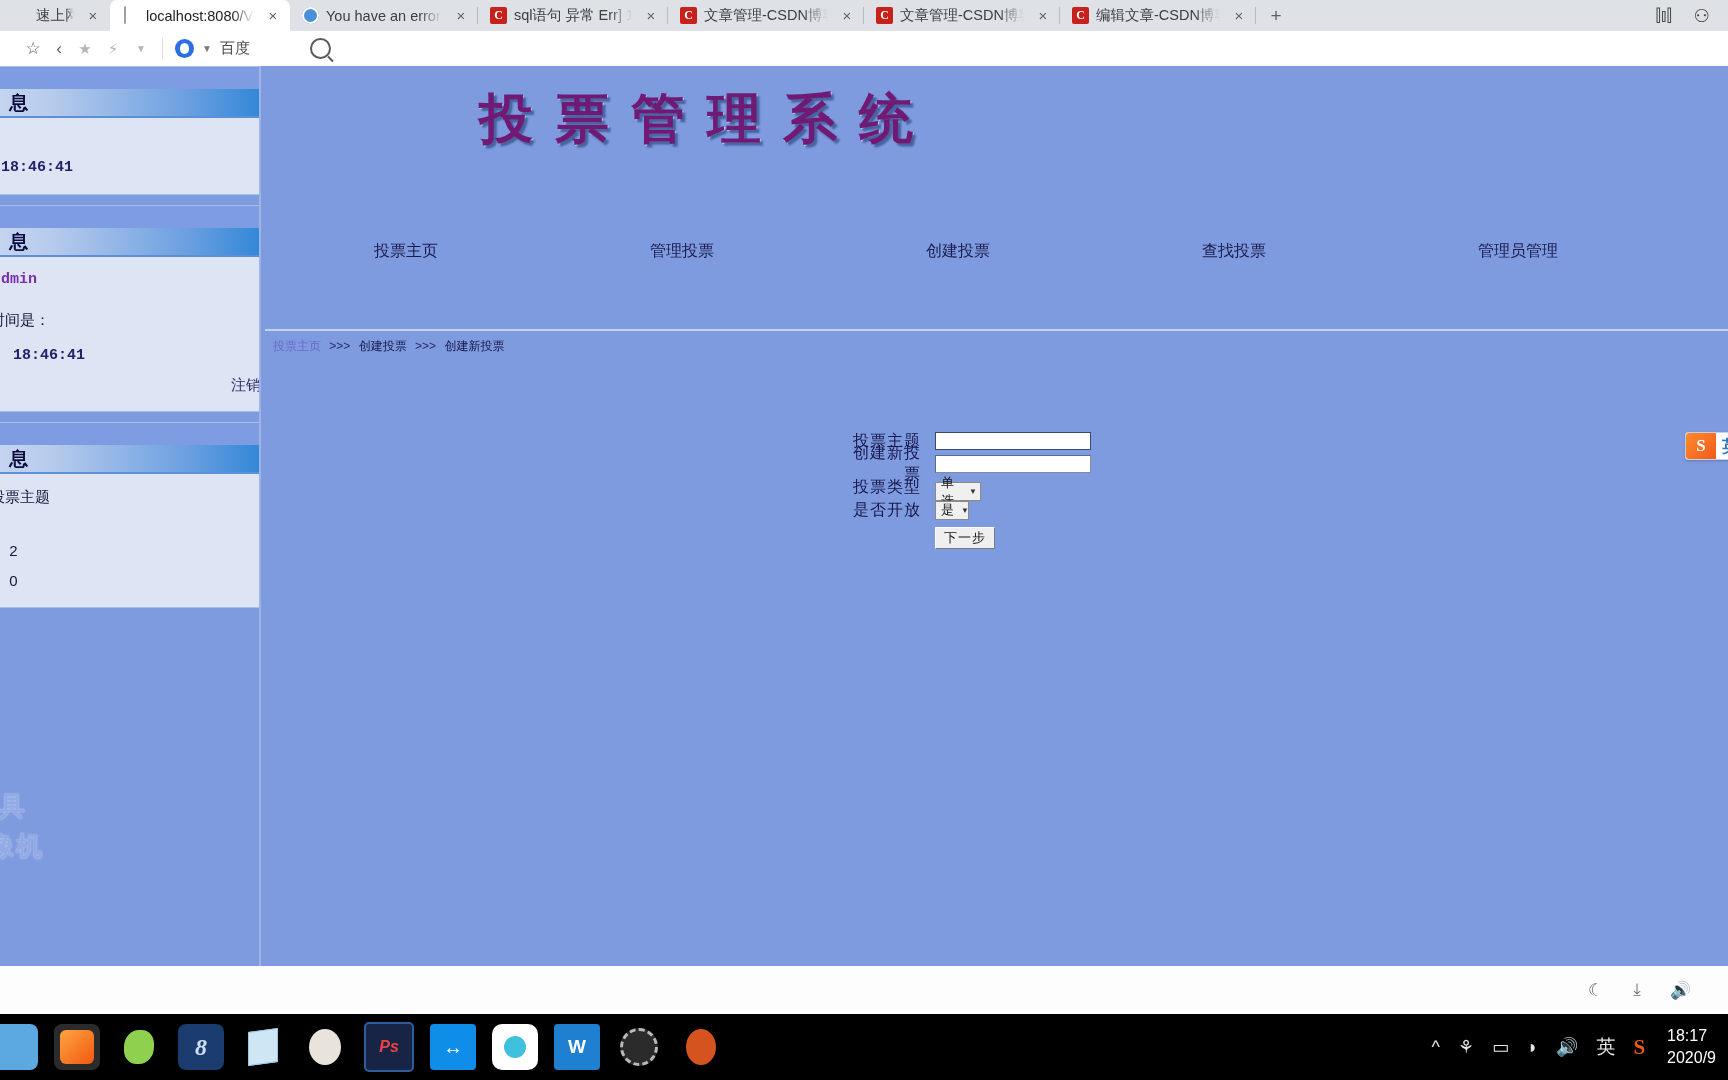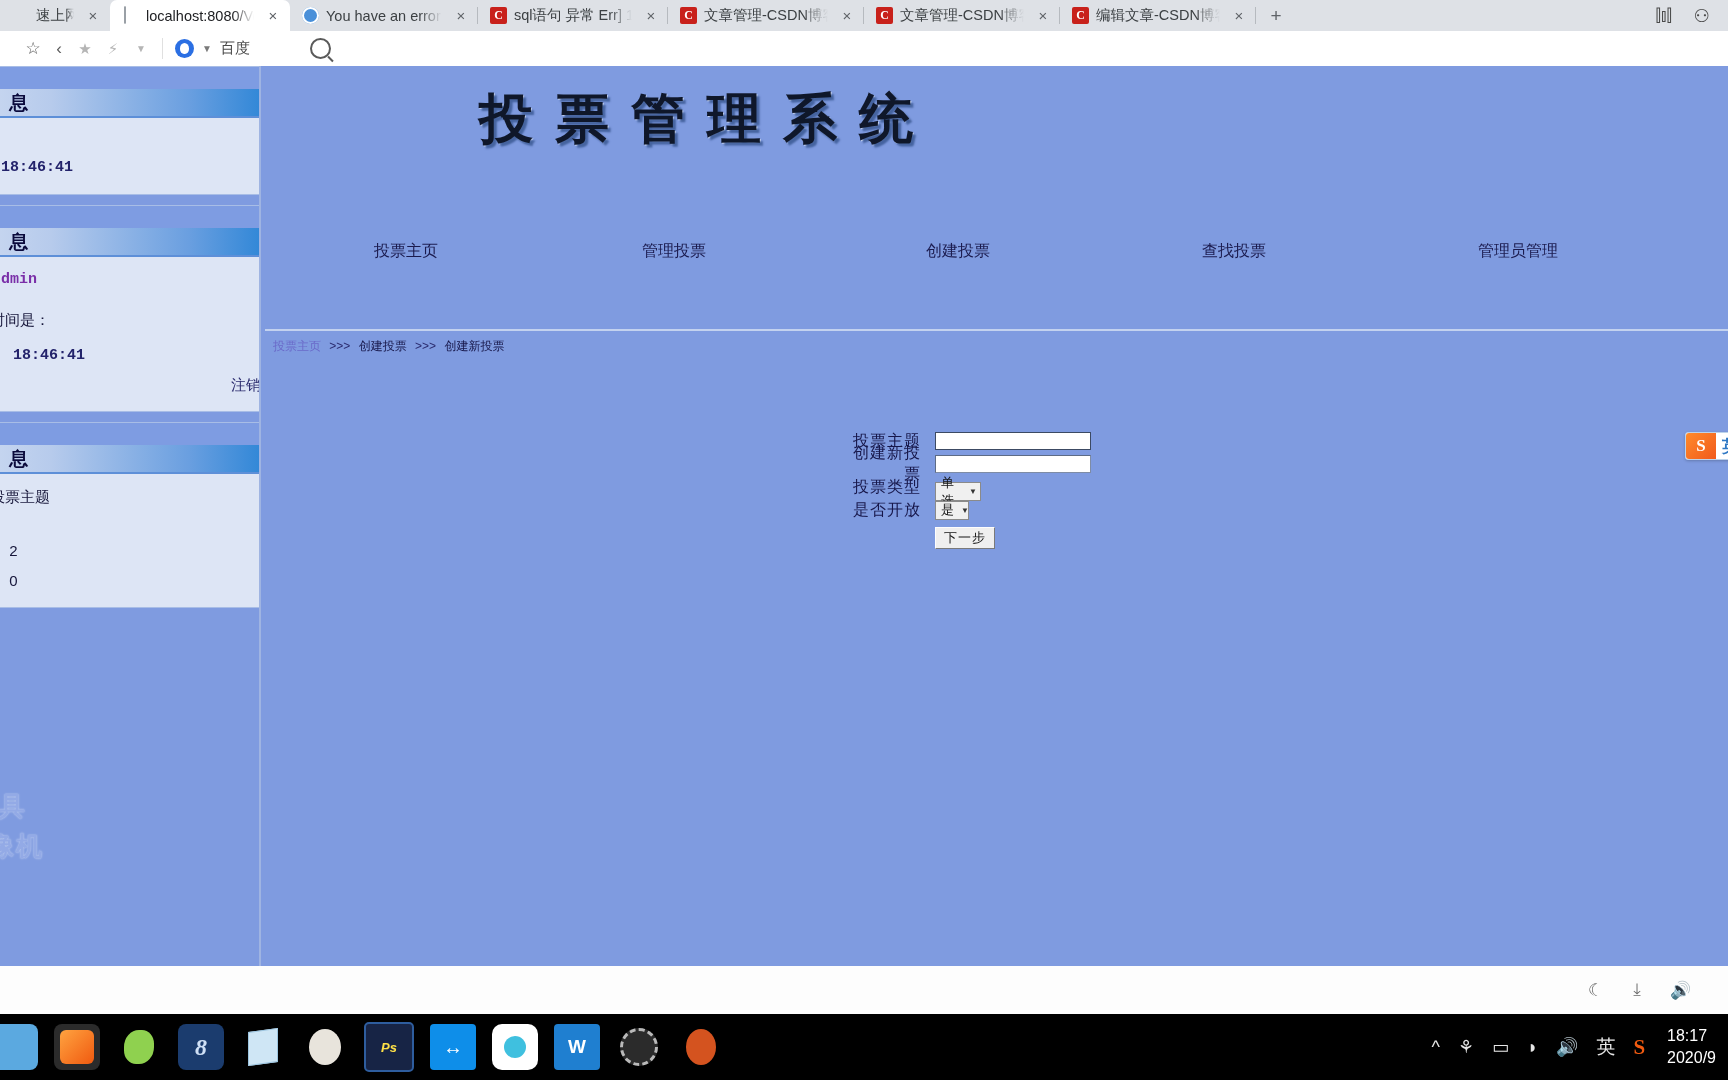--- a/index.html
+++ b/index.html
@@ -90,34 +90,34 @@
     font-size:26px;font-weight:bold;line-height:40px;letter-spacing:2px;
     text-shadow:0 0 2px #c9d6f2;}
 
   .sidebar-edge{position:absolute;left:259px;top:0;width:2px;height:900px;background:#9fb4e2;}
 
   
   .content{position:absolute;left:261px;top:0;width:1467px;height:900px;background:#7f9be0;}
   .banner{position:relative;height:260px;}
   .banner-cn{
     position:absolute;left:218px;top:17px;
-    font-size:54px;font-weight:bold;letter-spacing:22px;color:#0f172a;
+    font-size:54px;font-weight:bold;letter-spacing:22px;color:#701a75;
     font-family:"DejaVu Sans",sans-serif;
     text-shadow:3px 3px 2px #45639f,1px 1px 0 #ccd8f0;
   }
   .banner-en{
     position:absolute;left:772px;top:122px;
     font-size:27px;font-weight:bold;letter-spacing:5px;color:#f2f4fb;
     font-family:"Liberation Sans",sans-serif;
     text-shadow:2px 2px 2px #4b6aa6;
   }
   .navrow{position:absolute;left:0;top:175px;width:1467px;display:flex;}
   .navitem{font-size:16px;color:#1b1b4e;}
   .navrow .n0{position:absolute;left:113px;}
-  .navrow .n1{position:absolute;left:381px;}
+  .navrow .n1{position:absolute;left:389px;}
   .navrow .n2{position:absolute;left:665px;}
   .navrow .n3{position:absolute;left:941px;}
   .navrow .n4{position:absolute;left:1217px;}
 
   .crumbwrap{position:absolute;left:4px;top:263px;width:1463px;height:35px;
     border-top:2px solid #c3d2ef;}
   .crumb{position:absolute;left:8px;top:7px;font-size:12px;color:#17174a;}
   .crumb a{color:#6a6ac9;text-decoration:none;}
   .crumb .arrow{color:#2b2b6e;margin:0 5px;}
 
@@ -395,21 +395,21 @@
       <span class="tkicon" style="background:#1b3c6e;">
         <span style="font-family:'Liberation Serif',serif;font-style:italic;font-size:24px;color:#cfe0f5;">8</span>
       </span>
       <span class="tkicon">
         <span style="width:28px;height:32px;background:#cfe6f5;transform:skewY(-8deg);display:block;border:1px solid #9cc5e0;"></span>
       </span>
       <span class="tkicon">
         <span style="width:32px;height:36px;border-radius:50%;background:#e8e4dc;display:block;"></span>
       </span>
       <span class="tkicon" style="background:#172445;border:2px solid #2e5d9e;border-radius:5px;">
-        <span style="font-size:13px;color:#fde047;font-style:italic;">Ps</span>
+        <span style="font-size:16px;color:#ef4444;font-style:italic;">Ps</span>
       </span>
       <span class="tkicon" style="background:#0e8ee9;border-radius:4px;">
         <span style="font-size:20px;color:#fff;">↔</span>
       </span>
       <span class="tkicon" style="background:#fff;border-radius:10px;">
         <span style="width:22px;height:22px;border-radius:50%;background:#3fc0df;display:block;"></span>
       </span>
       <span class="tkicon" style="background:#1f7fd0;border-radius:4px;">
         <span style="font-size:19px;color:#fff;">W</span>
       </span>

